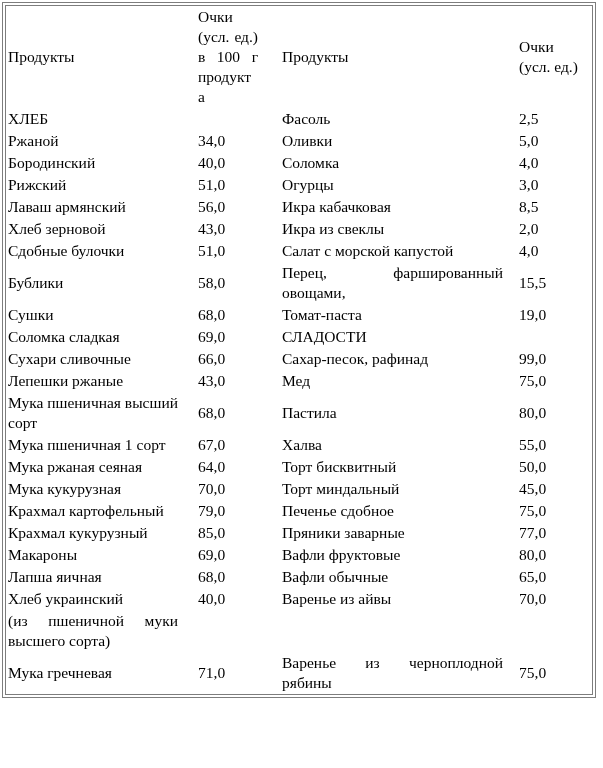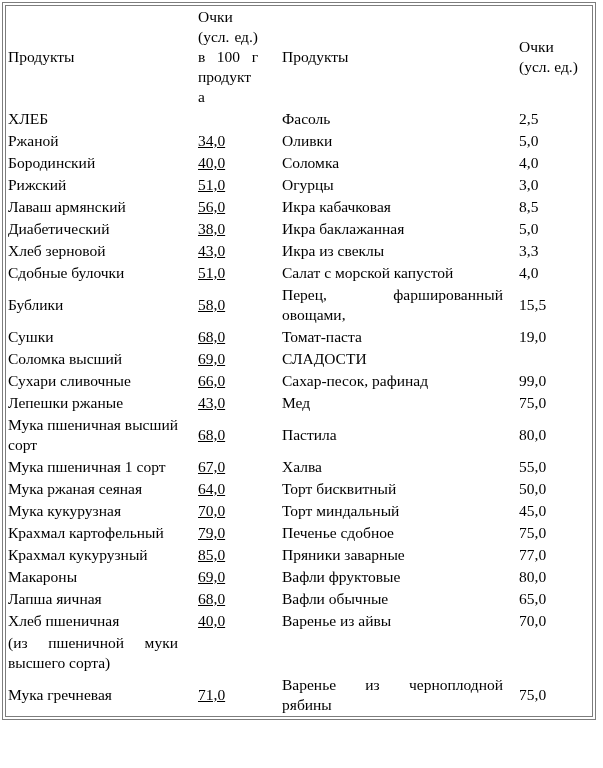--- a/index.html
+++ b/index.html
@@ -25,21 +25,21 @@
     font-size: 15.5px;
     line-height: 20px;
     color: #000000;
   }
   th, td {
     vertical-align: middle;
     font-weight: normal;
     overflow: hidden;
   }
   .c1 { padding: 1px 8px 1px 2px;  text-align: justify; }
-  .c2 { padding: 1px 2px 1px 12px; text-align: left; text-decoration: underline; }
+  .c2 { padding: 1px 2px 1px 12px; text-align: left; }
   .c3 { padding: 1px 14px 1px 8px; text-align: justify; }
   .c4 { padding: 1px 2px 1px 2px;  text-align: left; }
   thead th { height: 96px; }
   .hdr-wrap {
     display: inline-block;
     width: 60px;
     text-align: justify;
     overflow-wrap: break-word;
     word-break: break-word;
     vertical-align: middle;
@@ -104,51 +104,45 @@
           <td class="c3">Огурцы</td>
           <td class="c4">3,0</td>
         </tr>
         <tr>
           <td class="c1">Лаваш армянский</td>
           <td class="c2">56,0</td>
           <td class="c3">Икра кабачковая</td>
           <td class="c4">8,5</td>
         </tr>
         <tr>
-          <td class="c1">Диабетический</td>
-          <td class="c2">38,0</td>
-          <td class="c3">Икра баклажанная</td>
-          <td class="c4">5,0</td>
-        </tr>
-        <tr>
           <td class="c1">Хлеб зерновой</td>
           <td class="c2">43,0</td>
           <td class="c3">Икра из свеклы</td>
-          <td class="c4">3,3</td>
+          <td class="c4">2,0</td>
         </tr>
         <tr>
           <td class="c1">Сдобные булочки</td>
           <td class="c2">51,0</td>
           <td class="c3">Салат с морской капустой</td>
           <td class="c4">4,0</td>
         </tr>
         <tr>
           <td class="c1">Бублики</td>
           <td class="c2">58,0</td>
           <td class="c3">Перец, фаршированный овощами,</td>
           <td class="c4">15,5</td>
         </tr>
         <tr>
           <td class="c1">Сушки</td>
           <td class="c2">68,0</td>
           <td class="c3">Томат-паста</td>
           <td class="c4">19,0</td>
         </tr>
         <tr>
-          <td class="c1">Соломка высший</td>
+          <td class="c1">Соломка сладкая</td>
           <td class="c2">69,0</td>
           <td class="c3">СЛАДОСТИ</td>
           <td class="c4"></td>
         </tr>
         <tr>
           <td class="c1">Сухари сливочные</td>
           <td class="c2">66,0</td>
           <td class="c3">Сахар-песок, рафинад</td>
           <td class="c4">99,0</td>
         </tr>
@@ -200,21 +194,21 @@
           <td class="c3">Вафли фруктовые</td>
           <td class="c4">80,0</td>
         </tr>
         <tr>
           <td class="c1">Лапша яичная</td>
           <td class="c2">68,0</td>
           <td class="c3">Вафли обычные</td>
           <td class="c4">65,0</td>
         </tr>
         <tr>
-          <td class="c1">Хлеб пшеничная</td>
+          <td class="c1">Хлеб украинский</td>
           <td class="c2">40,0</td>
           <td class="c3">Варенье из айвы</td>
           <td class="c4">70,0</td>
         </tr>
         <tr>
           <td class="c1">(из пшеничной муки высшего сорта)</td>
           <td class="c2"></td>
           <td class="c3"></td>
           <td class="c4"></td>
         </tr>

